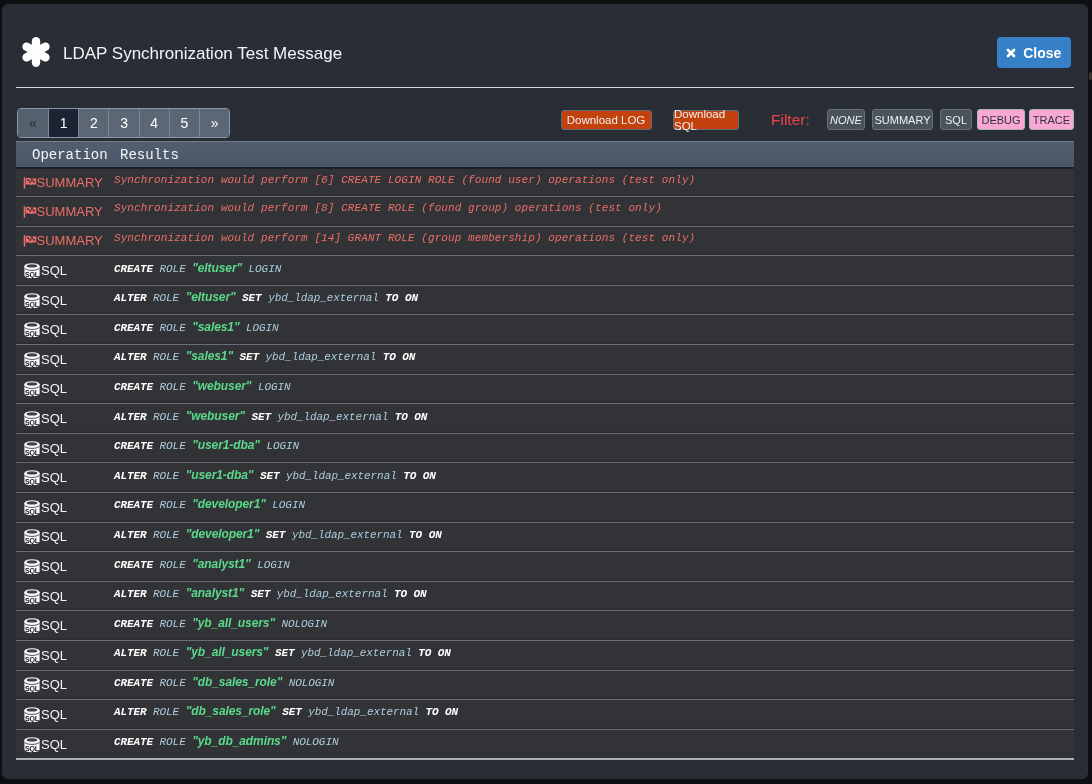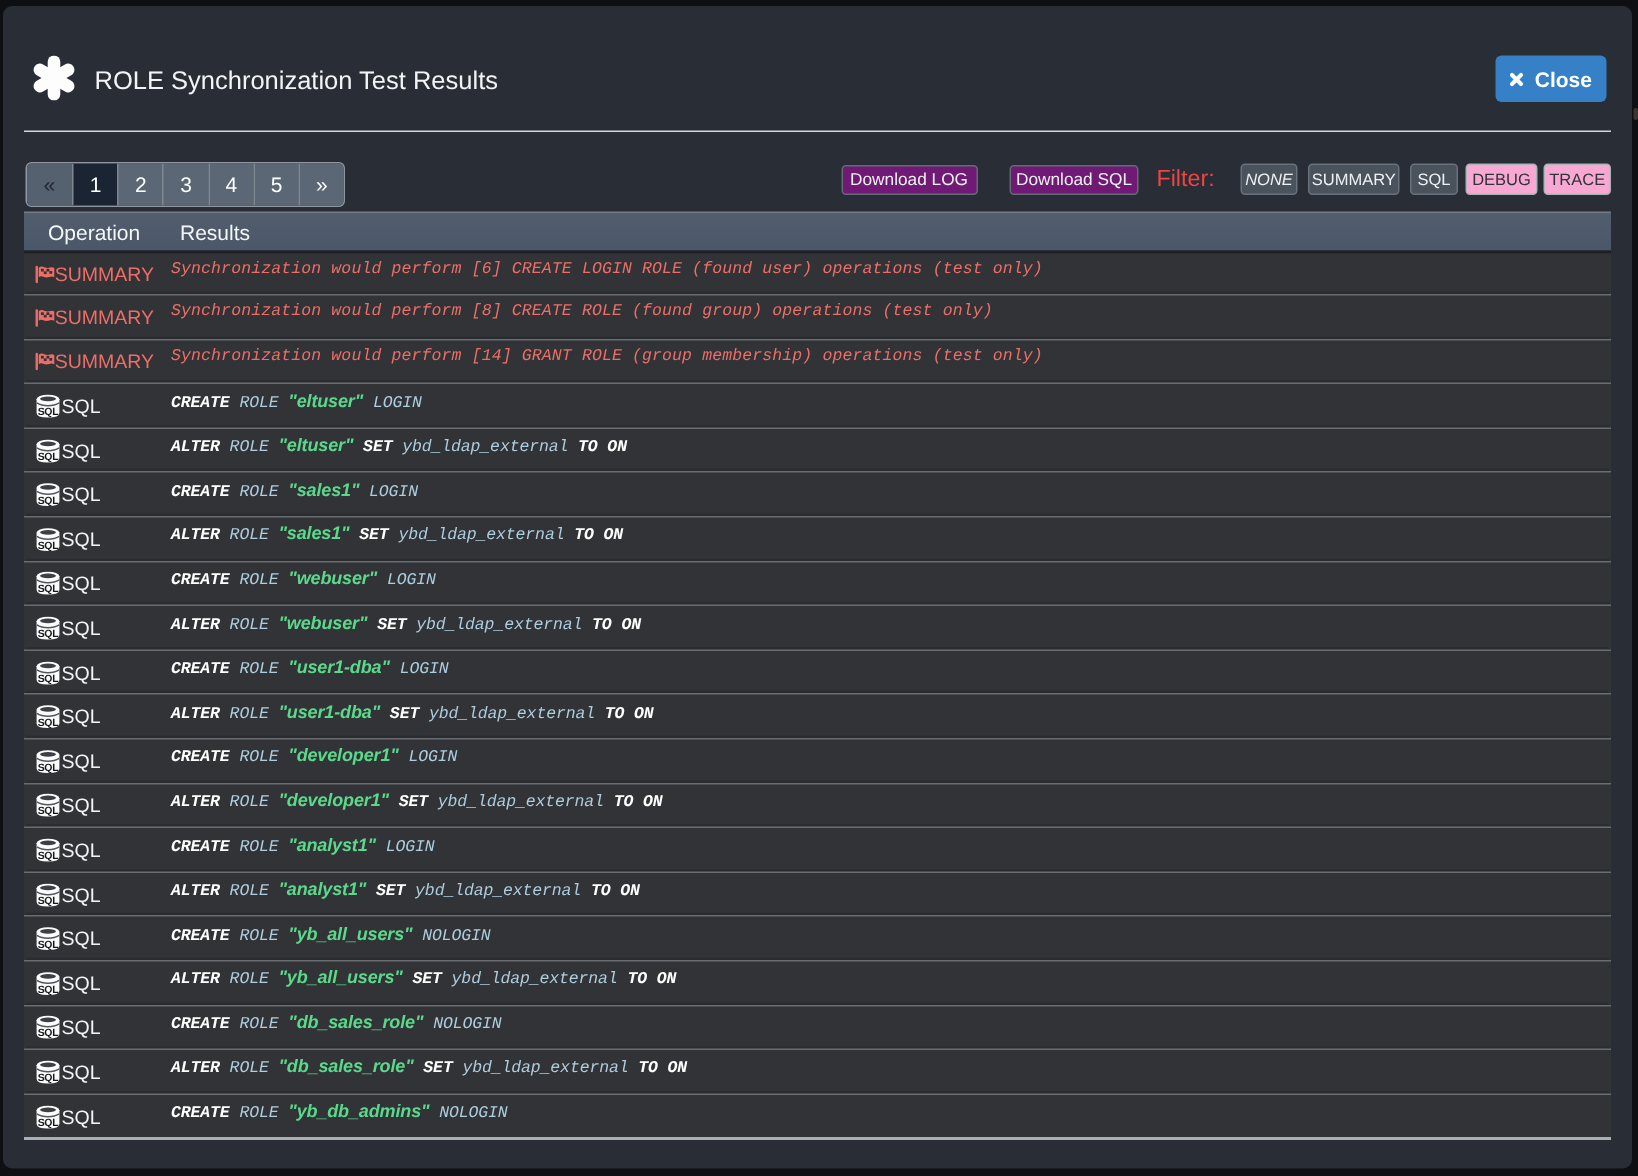--- a/index.html
+++ b/index.html
@@ -17,29 +17,29 @@
   .pager { position:absolute; left:14.9px; top:103.7px; display:flex;
     border:1px solid #8f96a0; border-radius:4px; overflow:hidden; height:30.3px; }
   .pager div { width:30.2px; height:100%; display:flex; align-items:center; justify-content:center;
     font-size:14px; color:#fff; background:#5b6774; border-left:1px solid #7f8791; }
   .pager div:first-child { border-left:none; }
   .pager .dis { background:#566170; color:#23272e; }
   .pager .act { background:#1b2432; }
 
   .sbtn { position:absolute; top:105px; height:21px; border-radius:3px; font-size:11px;
     color:#eef1f3; display:flex; align-items:center; justify-content:center; }
-  .dlbtn { background:#701a75; border:1px solid #626c77; top:106px; height:19.5px; font-size:11.5px; }
+  .dlbtn { background:#c2410c; border:1px solid #626c77; top:106px; height:19.5px; font-size:11.5px; }
   .fdark { background:#4a525c; border:1px solid #69727c; }
   .flite { background:#f9a8d4; border:1px solid #aeb3b8; color:#2e3439; }
   .flabel { position:absolute; left:769px; top:106.5px; font-size:15.5px; color:#ef4444; }
 
   .tbl { position:absolute; left:14px; top:137.4px; width:1058px; }
   .thead { height:27.7px; background:linear-gradient(#525e6e,#4a5768);
     border-top:1px solid #767c85; border-bottom:2.5px solid #1d2024; position:relative; }
-  .thead span { position:absolute; top:5px; font-size:14px; color:#f4f6f8; font-weight:500; }
+  .thead span { position:absolute; top:5px; font-size:14px; color:#f4f6f8; font-weight:500;font-family:Liberation Mono, monospace; }
   .tbody { border-bottom:2.2px solid #aaafb5; }
   .row { height:29.6px; border-top:1.5px solid #696d72; box-shadow:0 -2.8px 0 -1.3px #2a2c2f; background:#313336; position:relative; }
   .row.first { border-top:none; box-shadow:none; height:27.0px; }
   .op { position:absolute; left:7px; top:0; height:100%; display:flex; align-items:center; }
   .oplbl { font-size:13px; color:#f2f4f6; margin-left:0; }
   .sum .oplbl { color:#ed6e68; margin-left:0; }
   .msg { position:absolute; left:98px; top:50%; transform:translateY(calc(-50% - 2.9px));
     font-family:"Liberation Mono", monospace; font-size:11px; color:#e8eaec; white-space:pre; letter-spacing:-0.09px;font-style:italic; }
   .sum .msg { color:#ed6e68; letter-spacing:0.08px; }
   .kw { font-weight:bold; color:#fff; }
@@ -51,21 +51,21 @@
 </head>
 <body>
 <div class="modal">
   <svg class="ast" width="28" height="30" viewBox="0 0 28 30">
     <g stroke="#fdfdfd" stroke-width="8.4" stroke-linecap="round">
       <line x1="14" y1="4.2" x2="14" y2="25.8"></line>
       <line x1="4.6" y1="9.6" x2="23.4" y2="20.4"></line>
       <line x1="4.6" y1="20.4" x2="23.4" y2="9.6"></line>
     </g>
   </svg>
-  <div class="title">ROLE Synchronization Test Results</div>
+  <div class="title">LDAP Synchronization Test Message</div>
   <div class="closebtn">
     <svg width="10" height="10" viewBox="0 0 10 10">
         <g stroke="#fff" stroke-width="2.7" stroke-linecap="round">
           <line x1="2" y1="2" x2="8" y2="8"></line>
           <line x1="8" y1="2" x2="2" y2="8"></line>
         </g>
       </svg>
     <span>Close</span>
   </div>
   <div class="hline"></div>
@@ -74,21 +74,21 @@
     <div class="dis">«</div>
     <div class="act">1</div>
     <div>2</div>
     <div>3</div>
     <div>4</div>
     <div>5</div>
     <div>»</div>
   </div>
 
   <div class="sbtn dlbtn" style="left:558.5px; width:91px;">Download LOG</div>
-  <div class="sbtn dlbtn" style="left:671px; width:86px;">Download SQL</div>
+  <div class="sbtn dlbtn" style="left:671px; width:66px;">Download SQL</div>
   <div class="flabel">Filter:</div>
   <div class="sbtn fdark" style="left:825px; width:38px;font-style:italic;">NONE</div>
   <div class="sbtn fdark" style="left:870px; width:61px;">SUMMARY</div>
   <div class="sbtn fdark" style="left:938px; width:32px;">SQL</div>
   <div class="sbtn flite" style="left:975px; width:48px;">DEBUG</div>
   <div class="sbtn flite" style="left:1027px; width:45px;">TRACE</div>
 
   <div class="tbl">
     <div class="thead">
         <span style="left:16px;">Operation</span>

